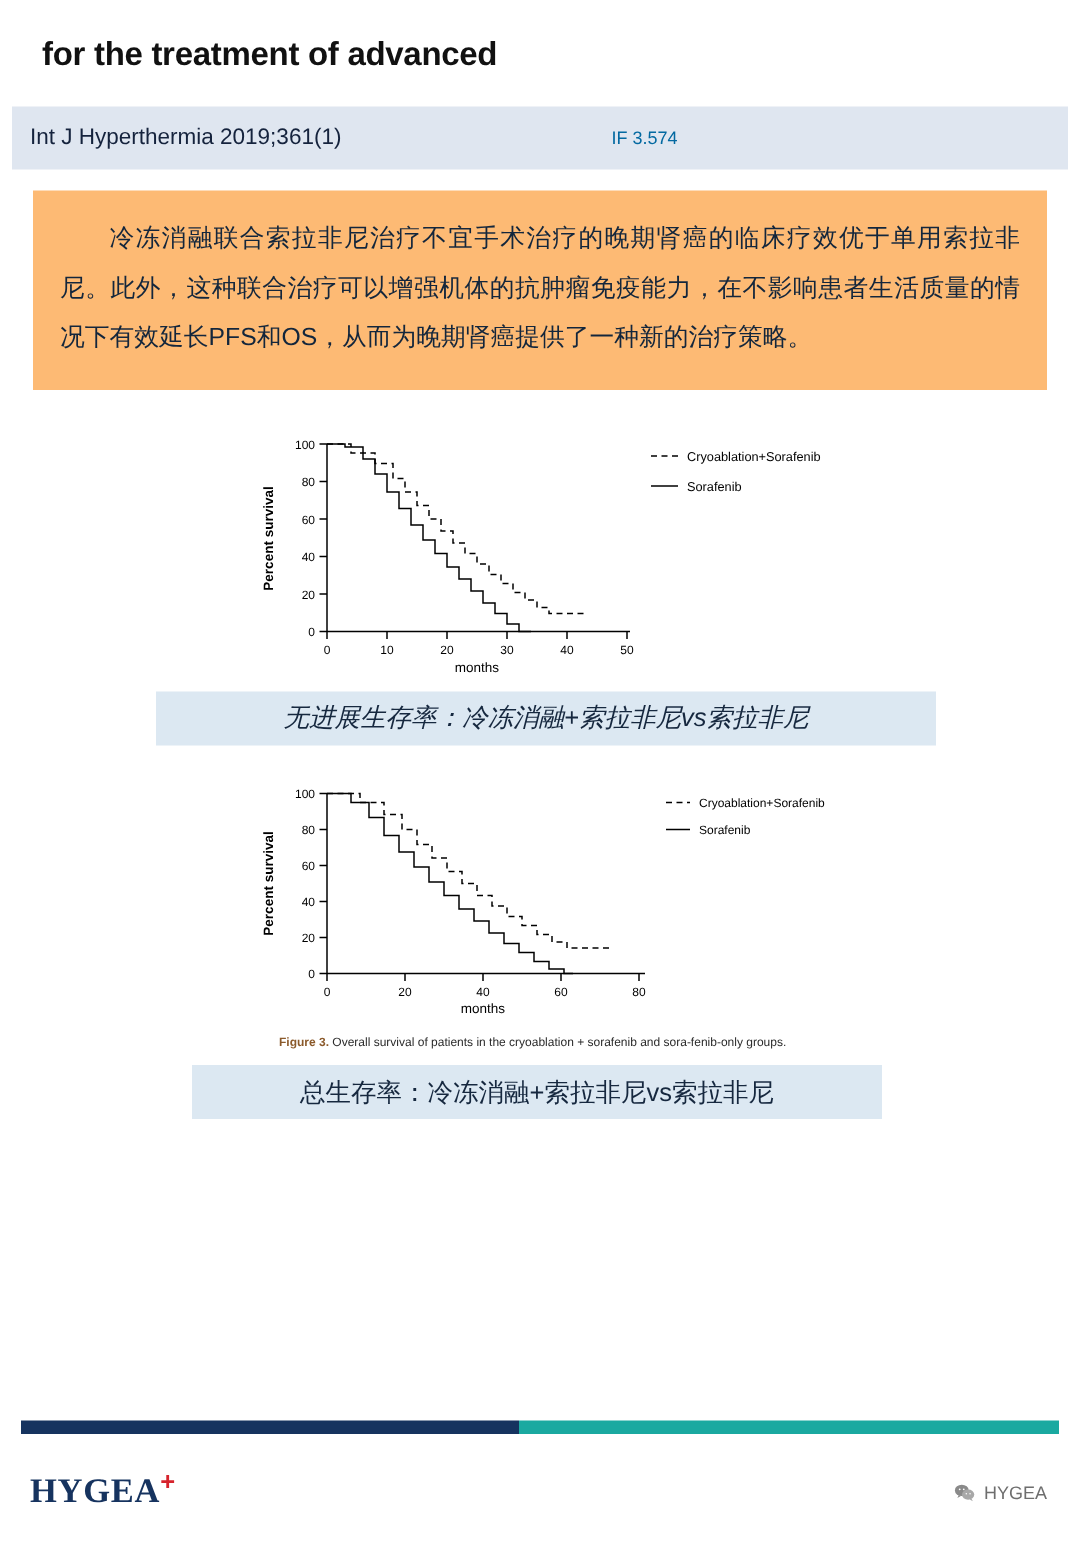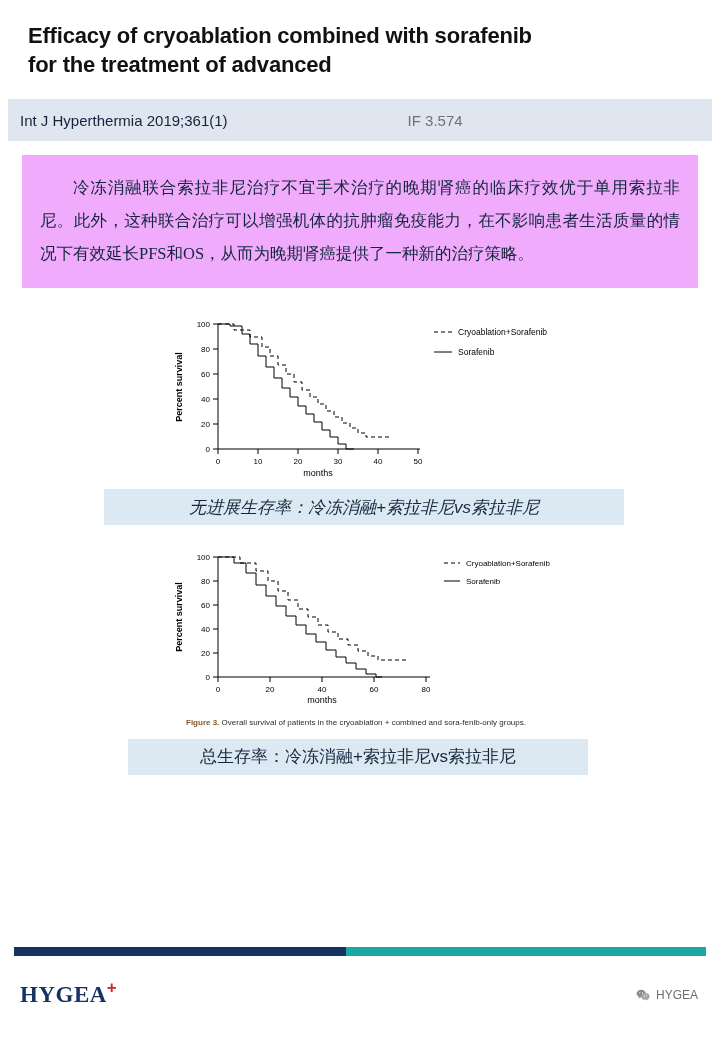--- a/index.html
+++ b/index.html
@@ -39,31 +39,30 @@
     display: flex;
     align-items: center;
     padding: 0 12px;
     box-sizing: border-box;
   }
   .journal-name {
     font-size: 15px;
     color: #15233d;
   }
   .journal-if {
-    font-size: 15px;
-    color: #737373;
+    font-size: 12px;
+    color: #0369a1;
     margin-left: 180px;
   }
   
   .abstract-box {
     margin: 14px 22px 0 22px;
-    background: #f0abfc;
+    background: #fdba74;
     padding: 16px 18px 18px 18px;
     box-sizing: border-box;
-    font-family: Liberation Serif, serif;
   }
   .abstract-text {
     font-size: 16.5px;
     line-height: 2.0;
     color: #13263c;
     text-indent: 2em;
     text-align: justify;
   }
   
   .figure-wrap {
@@ -149,21 +148,20 @@
     font-size: 12px;
   }
   .wechat-icon svg { display: block; }
 </style>
 </head>
 <body>
 
 <div class="page">
 
   <div class="title-block">
-    <div class="title-line">Efficacy of cryoablation combined with sorafenib</div>
     <div class="title-line">for the treatment of advanced</div>
   </div>
 
   <div class="journal-bar">
     <span class="journal-name">Int J Hyperthermia 2019;361(1)</span>
     <span class="journal-if">IF 3.574</span>
   </div>
 
   <div class="abstract-box">
     <div class="abstract-text">冷冻消融联合索拉非尼治疗不宜手术治疗的晚期肾癌的临床疗效优于单用索拉非尼。此外，这种联合治疗可以增强机体的抗肿瘤免疫能力，在不影响患者生活质量的情况下有效延长PFS和OS，从而为晚期肾癌提供了一种新的治疗策略。</div>
@@ -276,21 +274,21 @@
           <polyline fill="none" stroke="#000" stroke-width="1" stroke-dasharray="4,3" points="58,16 80,16 80,22 96,22 96,30 108,30 108,40 118,40 118,50 128,50 128,59 138,59 138,68 148,68 148,76 158,76 158,84 168,84 168,91 178,91 178,98 188,98 188,104 198,104 198,110 208,110 208,115 218,115 218,119 228,119 228,119 248,119"></polyline>
           <g>
             <line x1="284" y1="22" x2="300" y2="22" stroke="#000" stroke-width="1" stroke-dasharray="4,3"></line>
             <text x="306" y="25" font-size="8" font-family="Liberation Sans, sans-serif" fill="#000">Cryoablation+Sorafenib</text>
             <line x1="284" y1="40" x2="300" y2="40" stroke="#000" stroke-width="1"></line>
             <text x="306" y="43" font-size="8" font-family="Liberation Sans, sans-serif" fill="#000">Sorafenib</text>
           </g>
         </svg>
       </div>
       <div class="fig-caption">
-        <span class="fignum">Figure 3.</span><span> Overall survival of patients in the cryoablation + combined and sora-fenib-only groups.</span>
+        <span class="fignum">Figure 3.</span><span> Overall survival of patients in the cryoablation + sorafenib and sora-fenib-only groups.</span>
       </div>
     </div>
   </div>
 
   <div class="banner banner-2">
     <span>总生存率：冷冻消融+索拉非尼vs索拉非尼</span>
   </div>
 
   <div class="footer-bars">
     <div class="bar-navy"></div>

